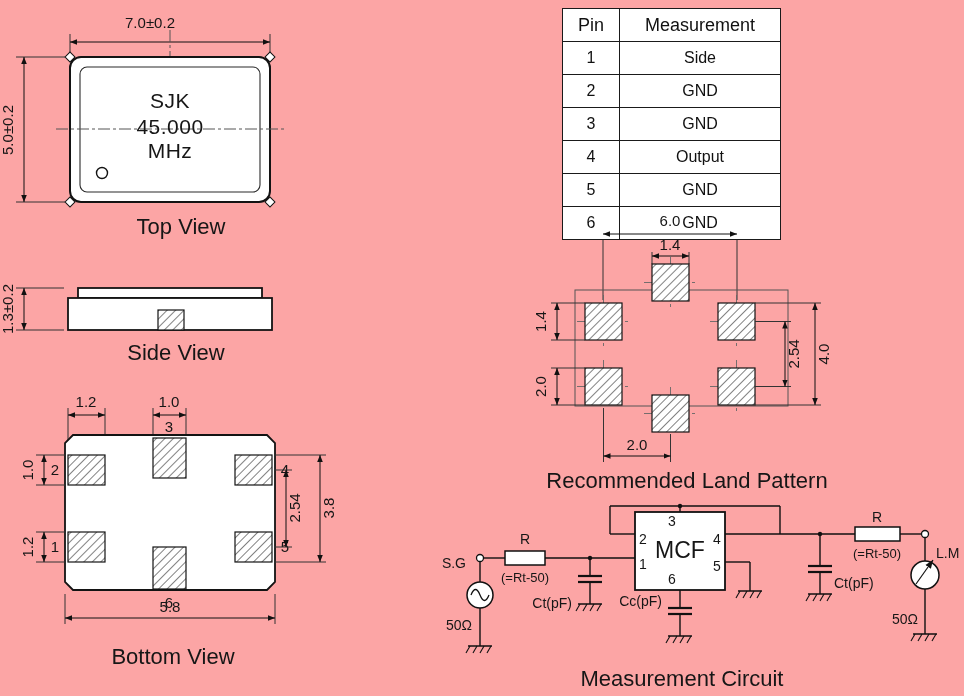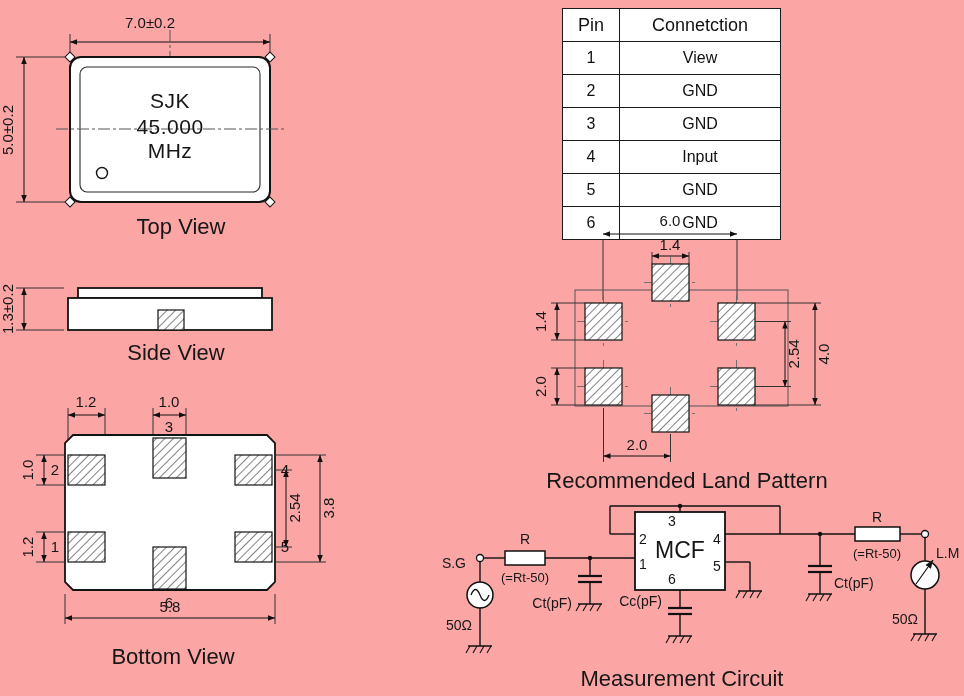--- a/index.html
+++ b/index.html
@@ -158,37 +158,37 @@
       <line class="dim" x1="65" y1="236" x2="275" y2="236" marker-start="url(#arr)" marker-end="url(#arr)"></line>
       <text class="t15" x="170" y="230" text-anchor="middle">5.8</text>
     </g>
     <text class="caption" x="173" y="282" text-anchor="middle">Bottom View</text>
   </svg>
 
   <table id="pin-table">
     <tbody>
         <tr>
       <th class="col-pin">Pin</th>
-      <th>Connetction</th>
+      <th>Measurement</th>
     </tr>
     <tr>
       <td>1</td>
-      <td>View</td>
+      <td>Side</td>
     </tr>
     <tr>
       <td>2</td>
       <td>GND</td>
     </tr>
     <tr>
       <td>3</td>
       <td>GND</td>
     </tr>
     <tr>
       <td>4</td>
-      <td>Input</td>
+      <td>Output</td>
     </tr>
     <tr>
       <td>5</td>
       <td>GND</td>
     </tr>
     <tr>
       <td>6</td>
       <td>GND</td>
     </tr>
   </tbody>

